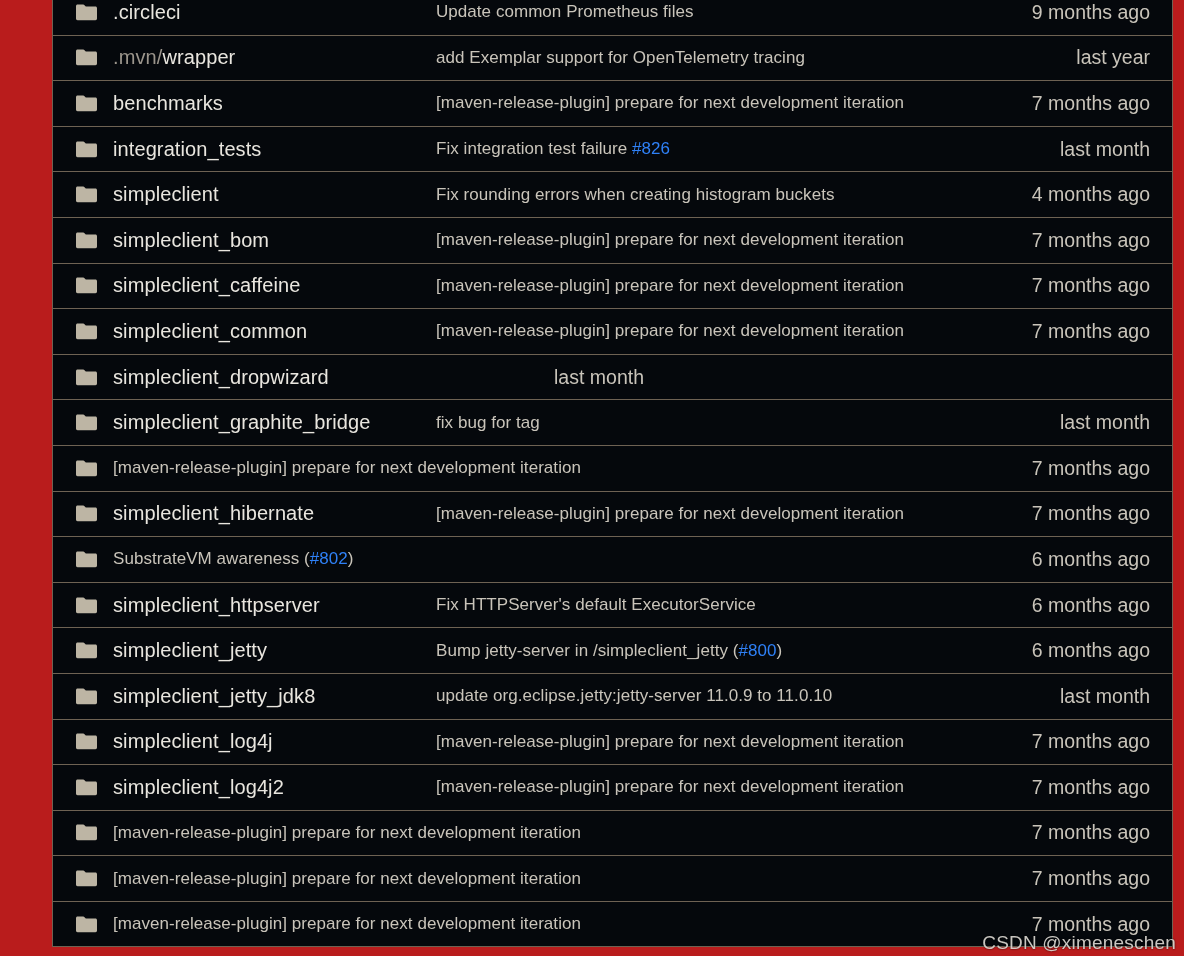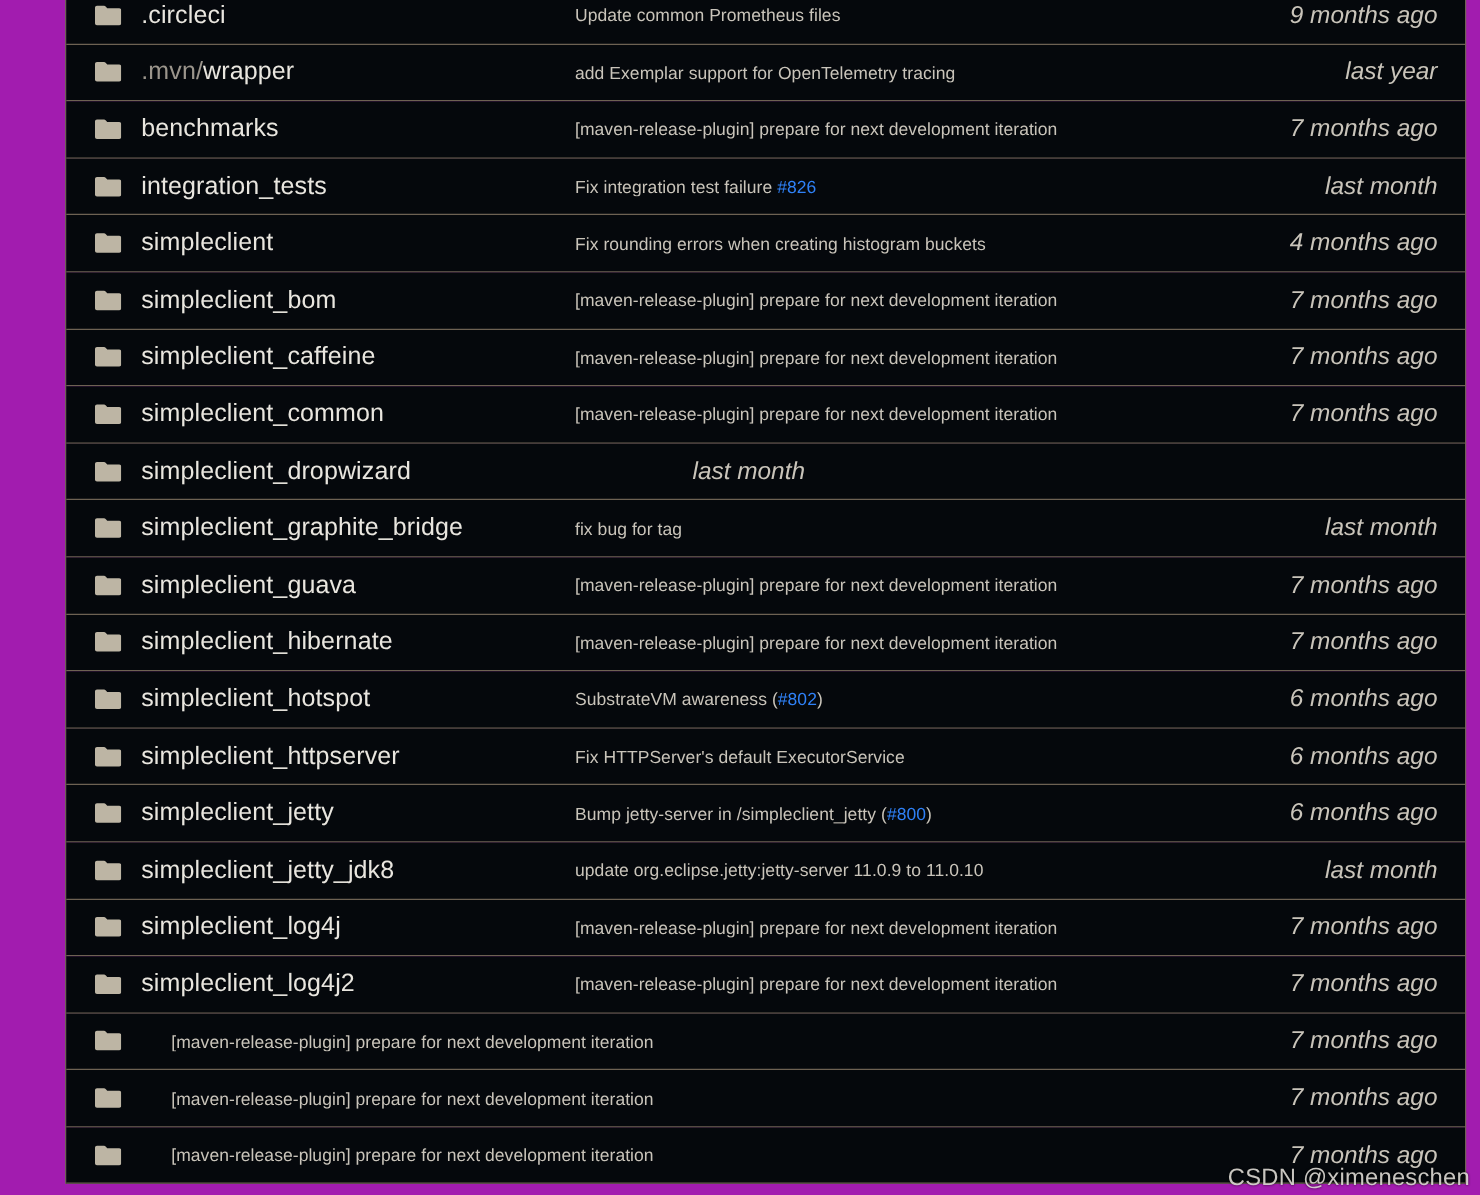--- a/index.html
+++ b/index.html
@@ -11,21 +11,21 @@
     height: 956px;
     overflow: hidden;
     background: #05080c;
     font-family: "Liberation Sans", "DejaVu Sans", sans-serif;
   }
 
   #app {
     position: relative;
     width: 1184px;
     height: 956px;
-    background: #a21caf;
+    background: #b91c1c;
   }
 
   
   #file-table {
     position: absolute;
     left: 52px;
     top: -11px;              
     width: 1121px;
     border-left: 1px solid #6e6253;
     border-right: 1px solid #6e6253;
@@ -62,34 +62,32 @@
     font-size: 20px;
     color: #e9e6df;
     letter-spacing: 0.1px;
   }
   .name-dim { color: #9b958c; }
 
   .cell-msg {
     flex: 1 1 auto;
     overflow: hidden;
     white-space: nowrap;
-    font-size: 14px;
+    font-size: 17px;
     color: #c9c4ba;
     letter-spacing: 0.05px;
-    margin-left: 24px;
   }
 
   .cell-time {
     flex: 0 0 230px;
     text-align: right;
     padding-right: 22px;
     font-size: 19.5px;
     color: #c9c4ba;
     white-space: nowrap;
-    font-style: italic;
   }
 
   .issue-link {
     color: #2f81f7;
     text-decoration: none;
     cursor: pointer;
   }
 
   
   #watermark {
@@ -209,41 +207,39 @@
         <div class="cell-name"><span>simpleclient_graphite_bridge</span></div>
         <div class="cell-msg"><span>fix bug for tag</span></div>
         <div class="cell-time">last month</div>
       </div>
       <div class="row">
         <div class="cell-icon">
           <svg class="folder-icon" viewBox="0 0 21 17">
             <path d="M0 2.2C0 1.3 0.7 0.6 1.6 0.6h5.6c0.5 0 1 0.2 1.3 0.6L9.8 2.6h9.6C20.3 2.6 21 3.3 21 4.2v10.4c0 0.9-0.7 1.6-1.6 1.6H1.6C0.7 16.2 0 15.5 0 14.6V2.2z" fill="#bdb5a4"></path>
           </svg>
         </div>
-        <div class="cell-name"><span>simpleclient_guava</span></div>
         <div class="cell-msg"><span>[maven-release-plugin] prepare for next development iteration</span></div>
         <div class="cell-time">7 months ago</div>
       </div>
       <div class="row">
         <div class="cell-icon">
           <svg class="folder-icon" viewBox="0 0 21 17">
             <path d="M0 2.2C0 1.3 0.7 0.6 1.6 0.6h5.6c0.5 0 1 0.2 1.3 0.6L9.8 2.6h9.6C20.3 2.6 21 3.3 21 4.2v10.4c0 0.9-0.7 1.6-1.6 1.6H1.6C0.7 16.2 0 15.5 0 14.6V2.2z" fill="#bdb5a4"></path>
           </svg>
         </div>
         <div class="cell-name"><span>simpleclient_hibernate</span></div>
         <div class="cell-msg"><span>[maven-release-plugin] prepare for next development iteration</span></div>
         <div class="cell-time">7 months ago</div>
       </div>
       <div class="row">
         <div class="cell-icon">
           <svg class="folder-icon" viewBox="0 0 21 17">
             <path d="M0 2.2C0 1.3 0.7 0.6 1.6 0.6h5.6c0.5 0 1 0.2 1.3 0.6L9.8 2.6h9.6C20.3 2.6 21 3.3 21 4.2v10.4c0 0.9-0.7 1.6-1.6 1.6H1.6C0.7 16.2 0 15.5 0 14.6V2.2z" fill="#bdb5a4"></path>
           </svg>
         </div>
-        <div class="cell-name"><span>simpleclient_hotspot</span></div>
         <div class="cell-msg"><span>SubstrateVM awareness (</span><span class="issue-link">#802</span><span>)</span></div>
         <div class="cell-time">6 months ago</div>
       </div>
       <div class="row">
         <div class="cell-icon">
           <svg class="folder-icon" viewBox="0 0 21 17">
             <path d="M0 2.2C0 1.3 0.7 0.6 1.6 0.6h5.6c0.5 0 1 0.2 1.3 0.6L9.8 2.6h9.6C20.3 2.6 21 3.3 21 4.2v10.4c0 0.9-0.7 1.6-1.6 1.6H1.6C0.7 16.2 0 15.5 0 14.6V2.2z" fill="#bdb5a4"></path>
           </svg>
         </div>
         <div class="cell-name"><span>simpleclient_httpserver</span></div>

